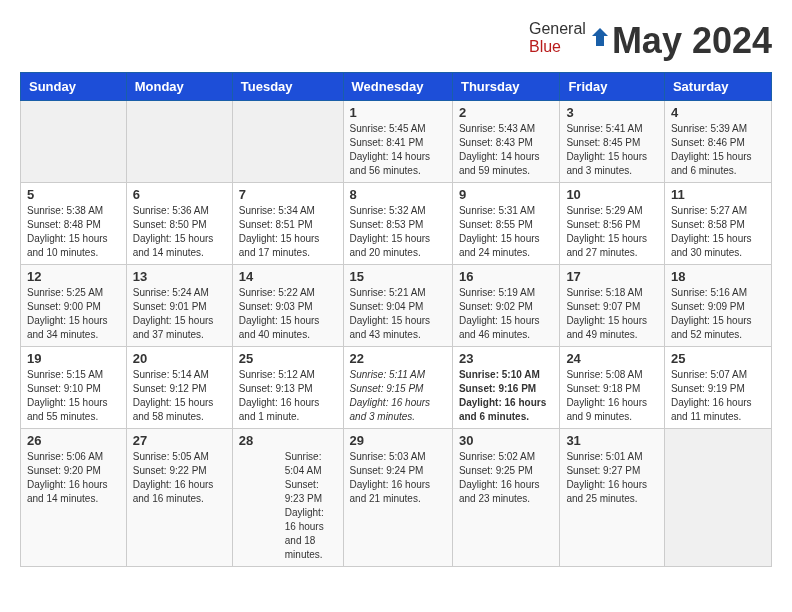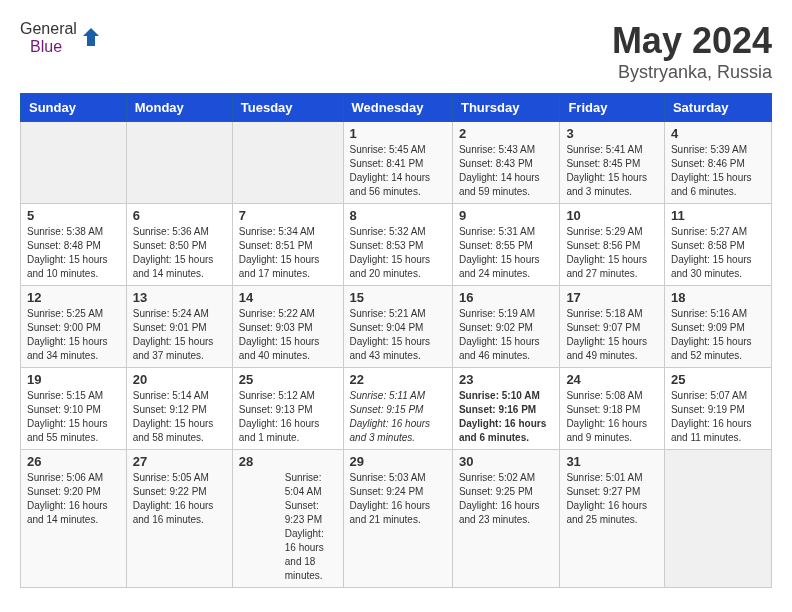--- a/index.html
+++ b/index.html
@@ -5,30 +5,30 @@
     * { box-sizing: border-box; margin: 0; padding: 0; }
     body {
       font-family: Arial, sans-serif;
       background: #fff;
       width: 792px;
       min-height: 612px;
       padding: 20px;
     }
     .header {
       display: flex;
-      justify-content: space-between;
+      justify-content: flex-end;
       align-items: flex-start;
       margin-bottom: 10px;
     }
     .logo {
       display: flex;
       align-items: center;
     }
     .logo-general { color: #333; }
-    .logo-blue { color: #701a75; margin-left: 10px; }
+    .logo-blue { color: #b91c1c; }
     .logo-icon {
       width: 24px;
       height: 24px;
       margin-left: 2px;
     }
     .title-block {
       text-align: right;
     }
     .calendar-title {
       font-size: 36px;
@@ -88,21 +88,20 @@
     <div>
       <span class="logo-general">General</span><br>
       <span class="logo-blue">Blue</span>
     </div>
     <svg class="logo-icon" viewBox="0 0 24 24">
       <path d="M12 2 L20 10 L16 10 L16 20 L8 20 L8 10 L4 10 Z" fill="#1a5fa8"></path>
     </svg>
   </div>
   <div class="title-block">
     <div class="calendar-title">May 2024</div>
-    <div class="calendar-subtitle">Bystryanka, Russia</div>
   </div>
 </div>
 
 <table>
   <thead>
     <tr>
     <th>Sunday</th>
         <th>Monday</th>
         <th>Tuesday</th>
         <th>Wednesday</th>

